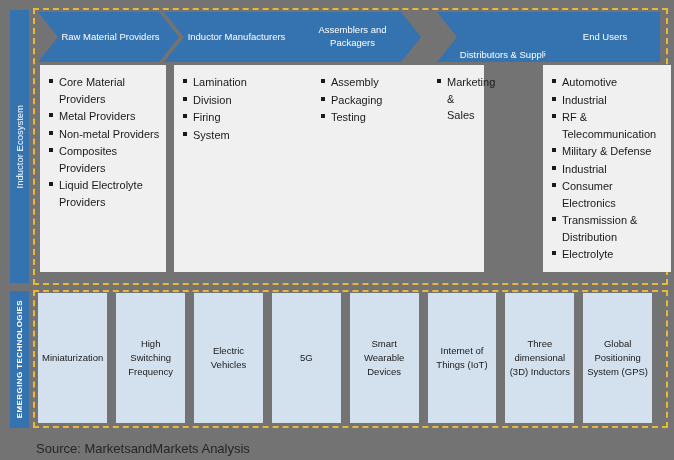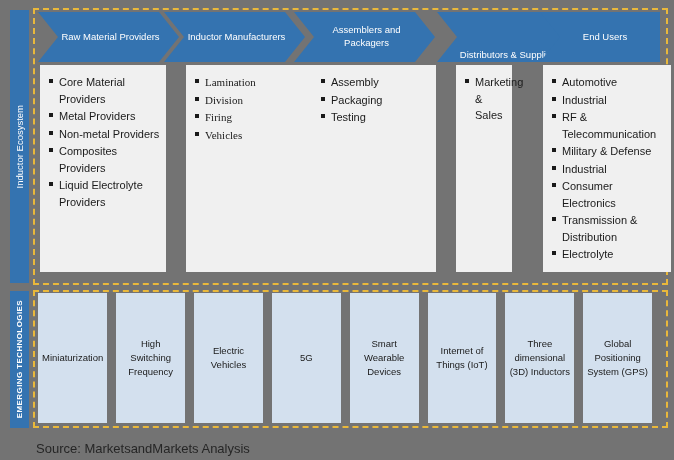--- a/index.html
+++ b/index.html
@@ -56,35 +56,35 @@
     box-sizing: border-box;
     padding: 0 18px 0 22px;
     clip-path: polygon(0 0, calc(100% - 20px) 0, 100% 50%, calc(100% - 20px) 100%, 0 100%, 20px 50%);
   }
   .chevron-last {
     clip-path: polygon(0 0, 100% 0, 100% 100%, 0 100%, 20px 50%);
     padding: 0 12px 0 22px;
   }
   .c1 { left: 38px;  width: 141px; }
   .c2 { left: 164px; width: 141px; text-align: center; }
-  .c3 { left: 294px; width: 141px; }
+  .c3 { left: 280px; width: 141px; }
   .c4 { left: 437px; width: 141px; align-items: flex-end; }
   .c5 { left: 540px; width: 120px; }
   
   .stage-col {
     position: absolute;
     top: 65px;
     height: 207px;
     background: #F0F0F0;
     box-sizing: border-box;
   }
   .col1 { left: 40px;  width: 126px; }
-  .col2 { left: 186px; width: 138px; font-family: Liberation Serif, serif; }
+  .col2 { left: 174px; width: 138px; }
   .col3 { left: 312px; width: 124px; }
-  .col4 { left: 456px; width: 56px;  }
+  .col4 { left: 428px; width: 56px;  }
   .col5 { left: 543px; width: 128px; }
   .stage-col ul {
     margin: 0;
     padding: 9px 4px 0 9px;
     list-style: none;
     font-size: 11px;
     line-height: 1.5;
     color: #1a1a1a;
   }
   .stage-col li {
@@ -174,21 +174,21 @@
       <li>Non-metal Providers</li>
       <li>Composites Providers</li>
       <li>Liquid Electrolyte Providers</li>
     </ul>
   </div>
   <div class="stage-col col2">
     <ul>
       <li>Lamination</li>
       <li>Division</li>
       <li>Firing</li>
-      <li>Vehicles</li>
+      <li>System</li>
     </ul>
   </div>
   <div class="stage-col col3">
     <ul>
       <li>Assembly</li>
       <li>Packaging</li>
       <li>Testing</li>
     </ul>
   </div>
   <div class="stage-col col4">

